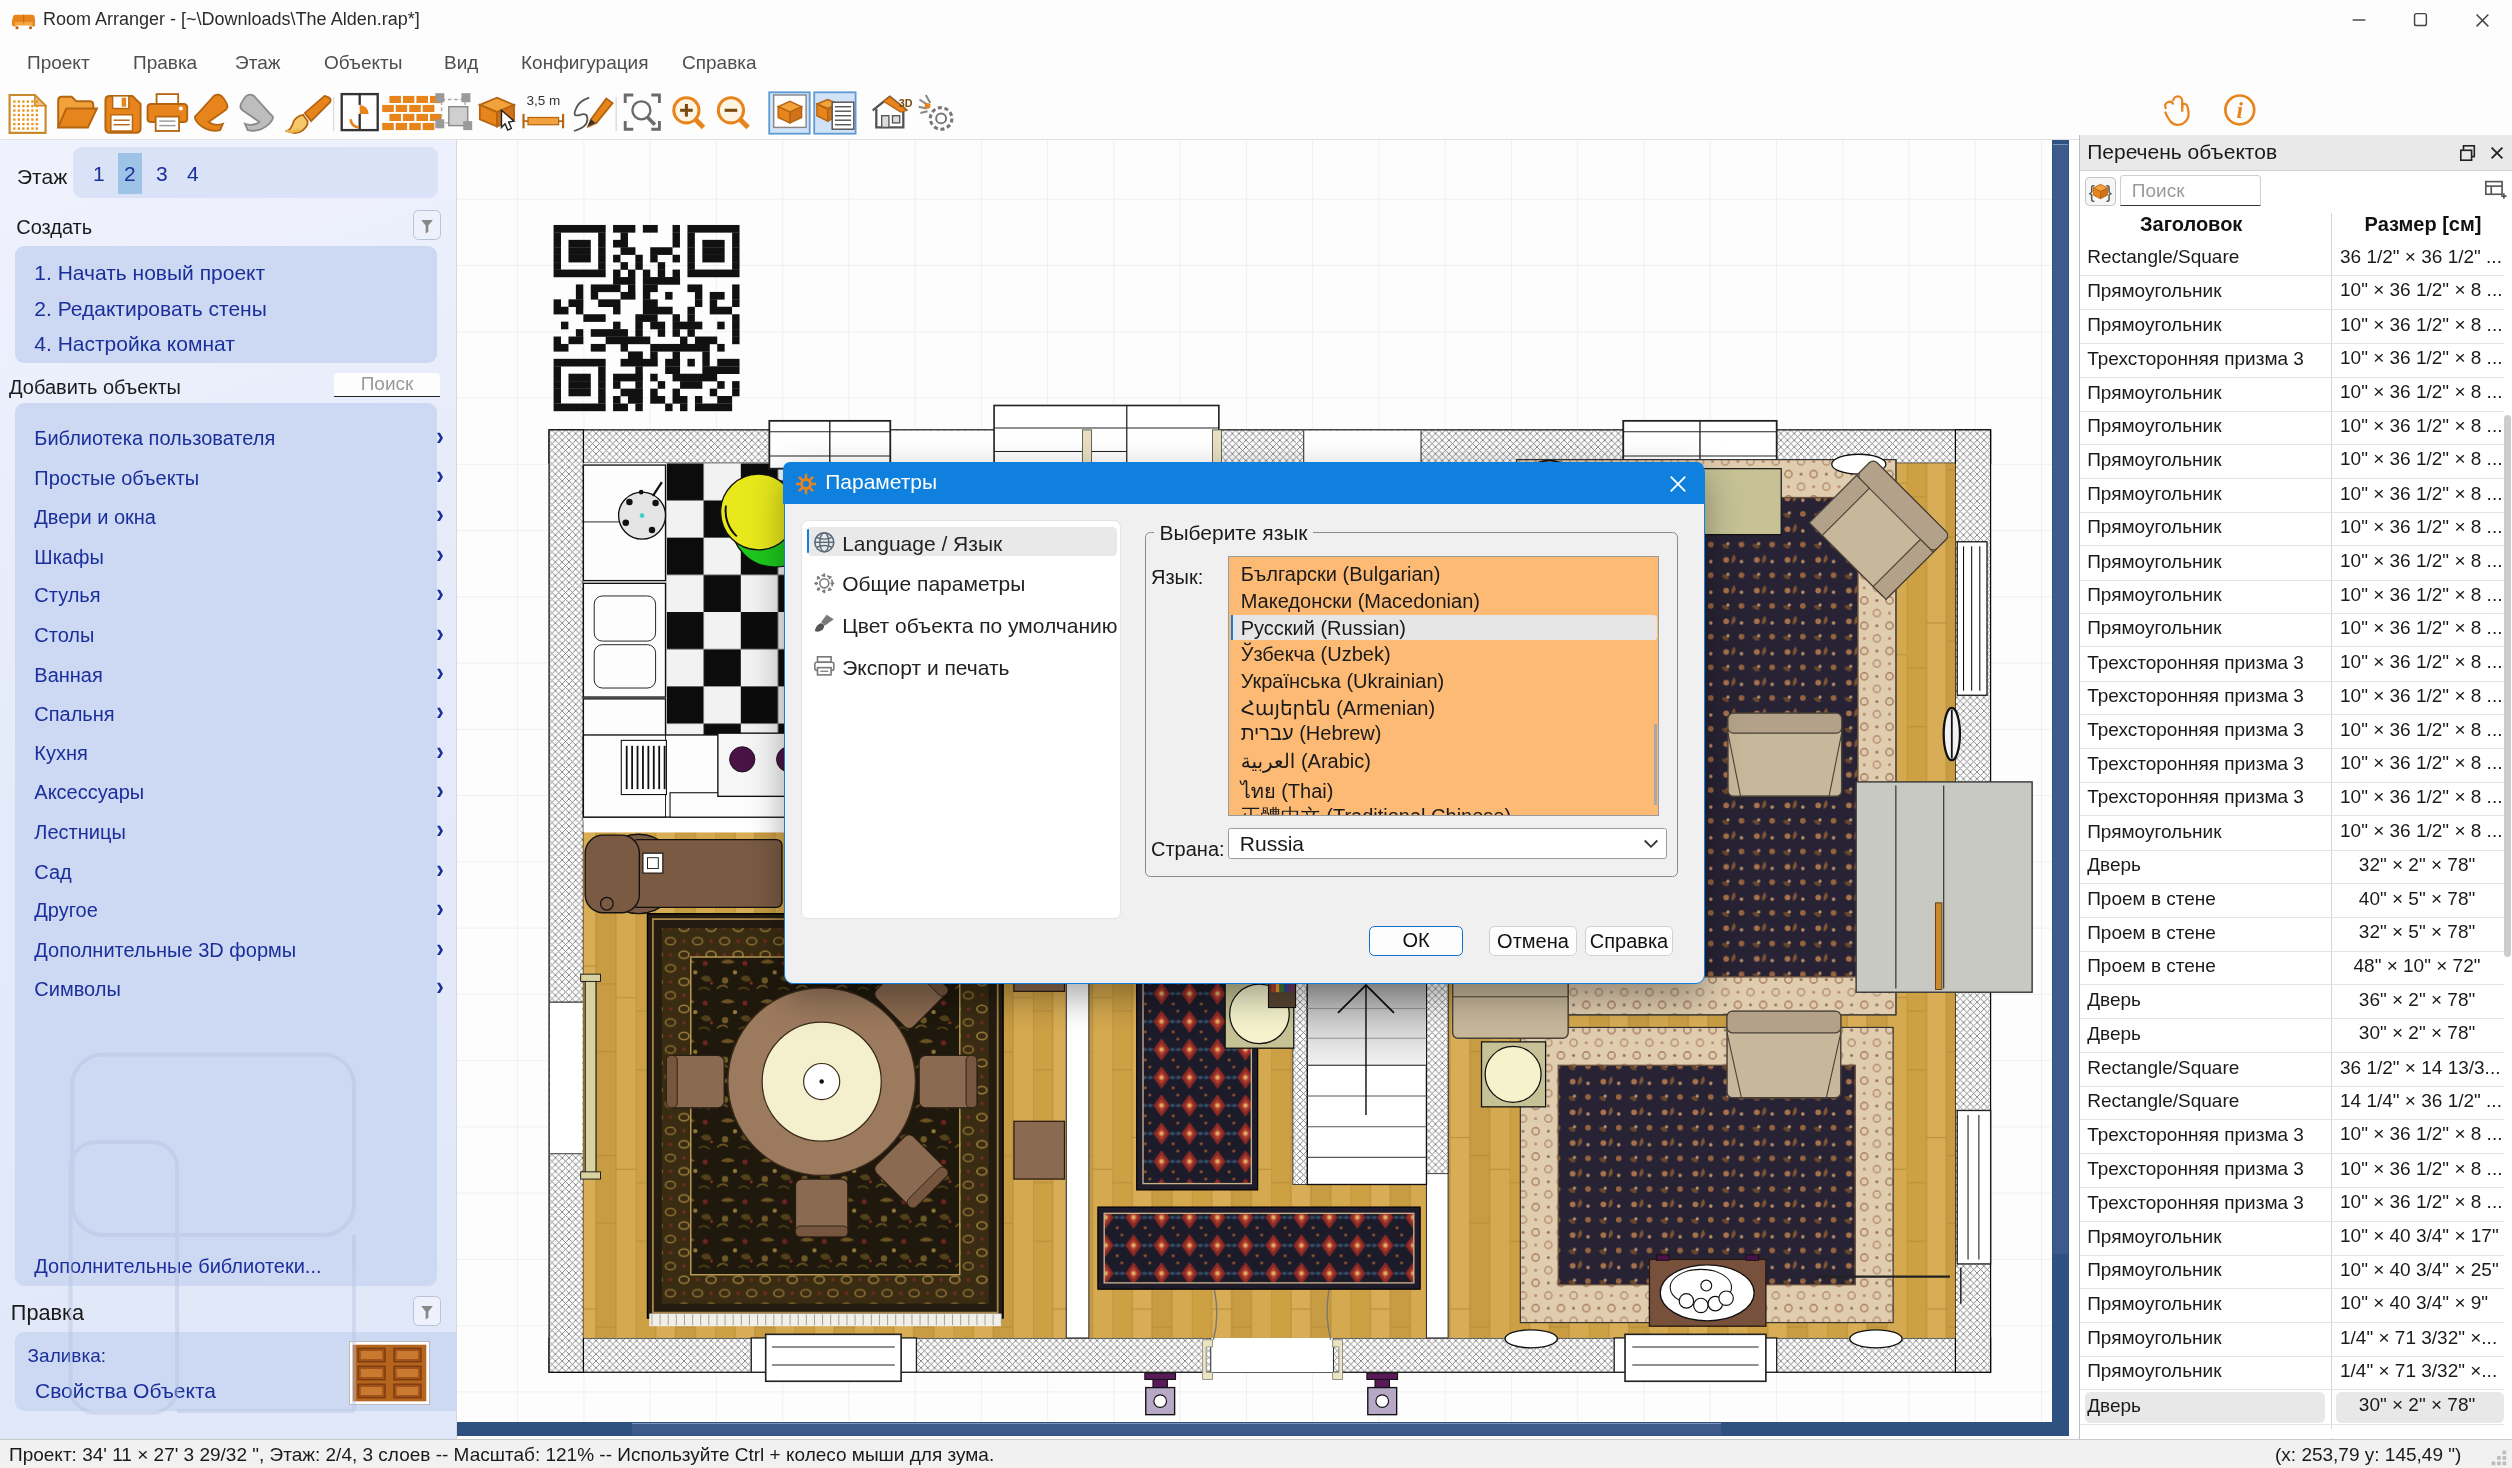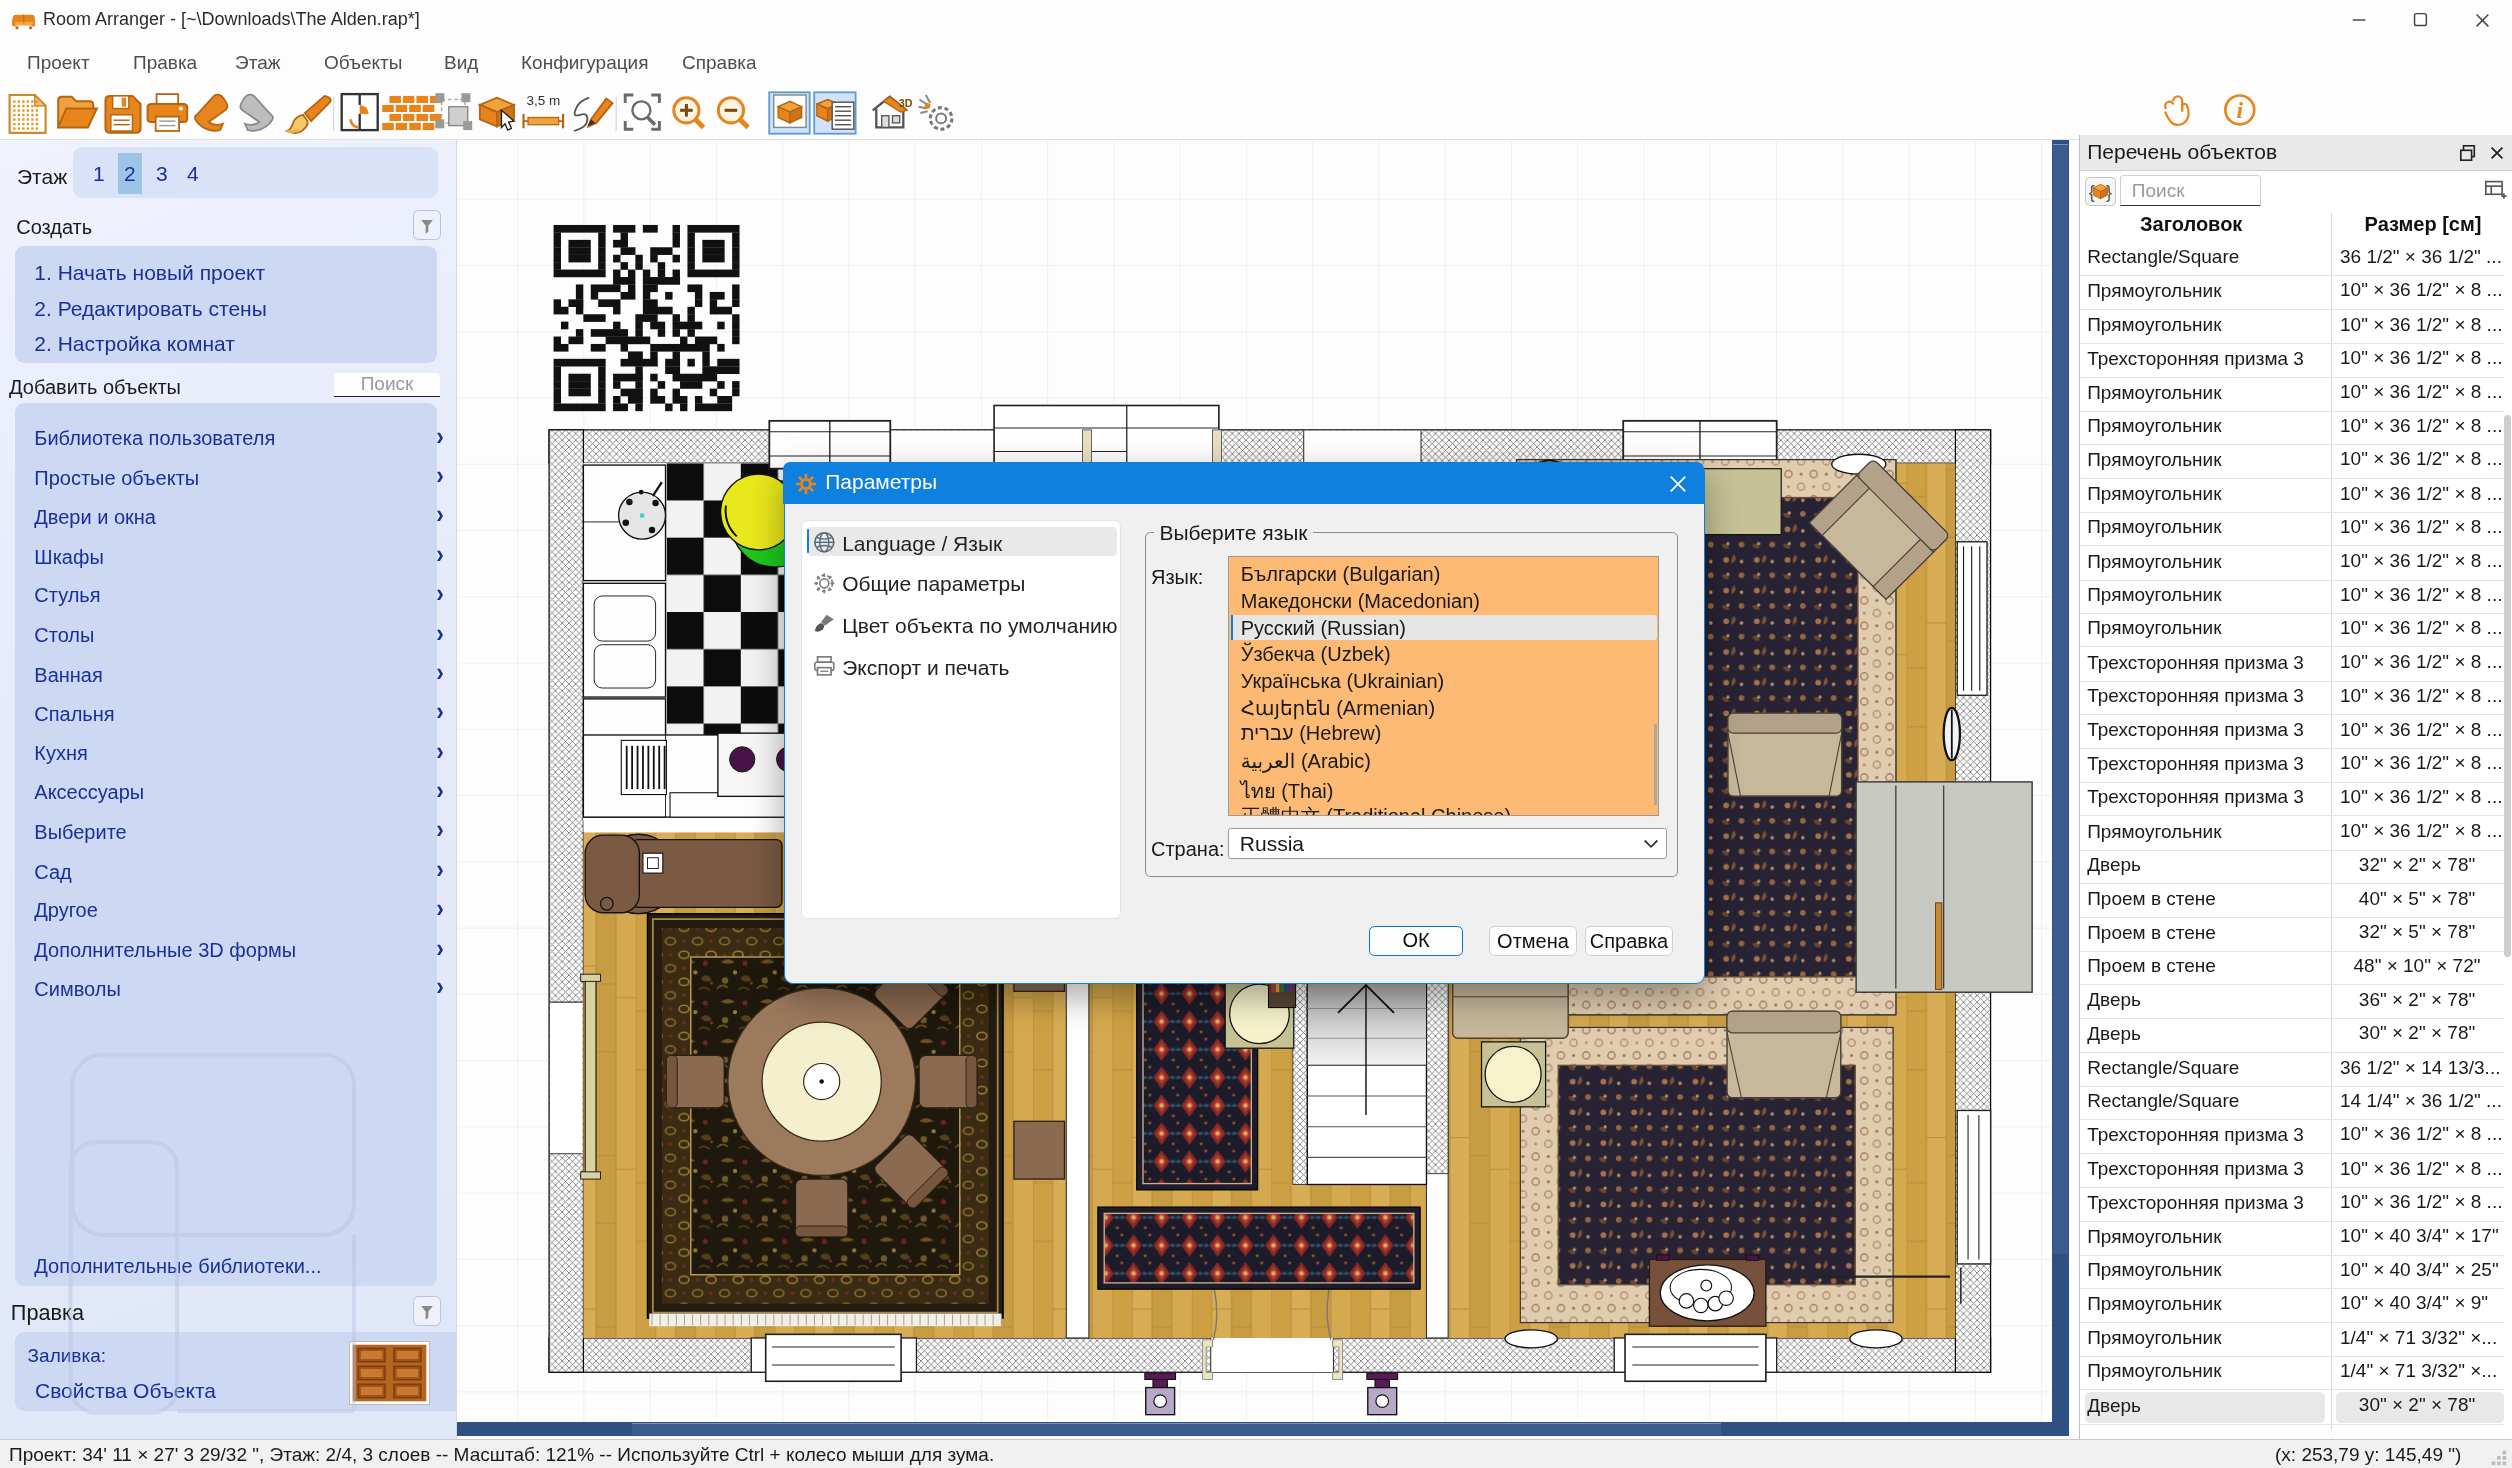--- a/index.html
+++ b/index.html
@@ -282,21 +282,21 @@
       <div class="abs navy" style="left:118px;top:12.6px;width:23.5px;height:41px;background:#9dc3e6;font-size:21px;text-align:center;line-height:41px">2</div>
       <div class="abs navy" style="left:150px;top:12.6px;width:23.5px;height:41px;font-size:21px;text-align:center;line-height:41px">3</div>
       <div class="abs navy" style="left:181px;top:12.6px;width:23.5px;height:41px;font-size:21px;text-align:center;line-height:41px">4</div>
  <div class="hdr" style="left:16.2px;top:76px">Создать</div>
  <div class="fbtn" style="left:413px;top:70px"><svg width="26" height="28" viewBox="0 0 29 31">
           <path d="M8 10 h13 l-5 6 v7 l-3 2 v-9 z" fill="#888"></path>
         </svg></div>
  <div class="lbox" style="left:15.3px;top:106px;width:422px;height:117px;">
    <div class="abs navy" style="left:19px;top:15.3px;font-size:21px">1. Начать новый проект</div>
    <div class="abs navy" style="left:19px;top:51px;font-size:21px">2. Редактировать стены</div>
-   <div class="abs navy" style="left:19px;top:86px;font-size:21px">2. Настройка комнат</div>
+   <div class="abs navy" style="left:19px;top:86px;font-size:21px">4. Настройка комнат</div>
  </div>
  <div class="hdr" style="left:9px;top:236px">Добавить объекты</div>
  <div class="abs" style="left:334px;top:233px;width:106px;height:23.5px;background:#fdfdfe;border-bottom:1.8px solid #222;color:#9a9a9a;font-size:19px;text-align:center;border-radius:3.6px 3.6px 0 0;">Поиск</div>
  <div class="lbox" style="left:15.3px;top:263px;width:422px;height:883px;">
 <div class="abs navy" style="left:19px;top:24.4px;font-size:20px">Библиотека пользователя</div>
         <div class="abs navy" style="left:421px;top:21px;font-size:22.6px;font-weight:600;transform:scaleY(1.15)">›</div>
         <div class="abs navy" style="left:19px;top:64px;font-size:20px">Простые объекты</div>
         <div class="abs navy" style="left:421px;top:60px;font-size:22.6px;font-weight:600;transform:scaleY(1.15)">›</div>
         <div class="abs navy" style="left:19px;top:103px;font-size:20px">Двери и окна</div>
         <div class="abs navy" style="left:421px;top:99px;font-size:22.6px;font-weight:600;transform:scaleY(1.15)">›</div>
@@ -307,21 +307,21 @@
         <div class="abs navy" style="left:19px;top:221px;font-size:20px">Столы</div>
         <div class="abs navy" style="left:421px;top:218px;font-size:22.6px;font-weight:600;transform:scaleY(1.15)">›</div>
         <div class="abs navy" style="left:19px;top:261px;font-size:20px">Ванная</div>
         <div class="abs navy" style="left:421px;top:257px;font-size:22.6px;font-weight:600;transform:scaleY(1.15)">›</div>
         <div class="abs navy" style="left:19px;top:300px;font-size:20px">Спальня</div>
         <div class="abs navy" style="left:421px;top:296px;font-size:22.6px;font-weight:600;transform:scaleY(1.15)">›</div>
         <div class="abs navy" style="left:19px;top:339px;font-size:20px">Кухня</div>
         <div class="abs navy" style="left:421px;top:336px;font-size:22.6px;font-weight:600;transform:scaleY(1.15)">›</div>
         <div class="abs navy" style="left:19px;top:378px;font-size:20px">Аксессуары</div>
         <div class="abs navy" style="left:421px;top:375px;font-size:22.6px;font-weight:600;transform:scaleY(1.15)">›</div>
-        <div class="abs navy" style="left:19px;top:418px;font-size:20px">Выберите</div>
+        <div class="abs navy" style="left:19px;top:418px;font-size:20px">Лестницы</div>
         <div class="abs navy" style="left:421px;top:414px;font-size:22.6px;font-weight:600;transform:scaleY(1.15)">›</div>
         <div class="abs navy" style="left:19px;top:458px;font-size:20px">Сад</div>
         <div class="abs navy" style="left:421px;top:454px;font-size:22.6px;font-weight:600;transform:scaleY(1.15)">›</div>
         <div class="abs navy" style="left:19px;top:496px;font-size:20px">Другое</div>
         <div class="abs navy" style="left:421px;top:493px;font-size:22.6px;font-weight:600;transform:scaleY(1.15)">›</div>
         <div class="abs navy" style="left:19px;top:536px;font-size:20px">Дополнительные 3D формы</div>
         <div class="abs navy" style="left:421px;top:533px;font-size:22.6px;font-weight:600;transform:scaleY(1.15)">›</div>
         <div class="abs navy" style="left:19px;top:575px;font-size:20px">Символы</div>
         <div class="abs navy" style="left:421px;top:571px;font-size:22.6px;font-weight:600;transform:scaleY(1.15)">›</div>
    <div class="abs navy" style="left:19px;top:852px;font-size:20px">Дополнительные библиотеки...</div>

